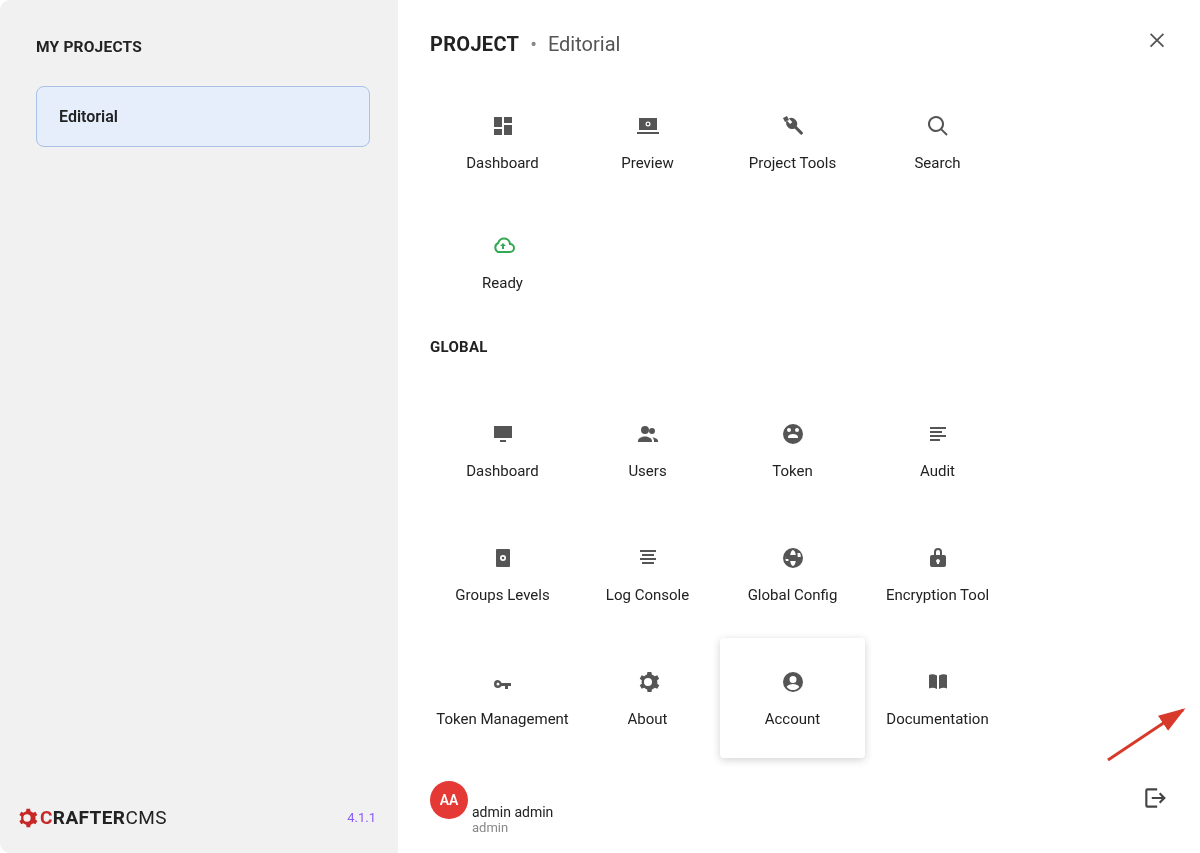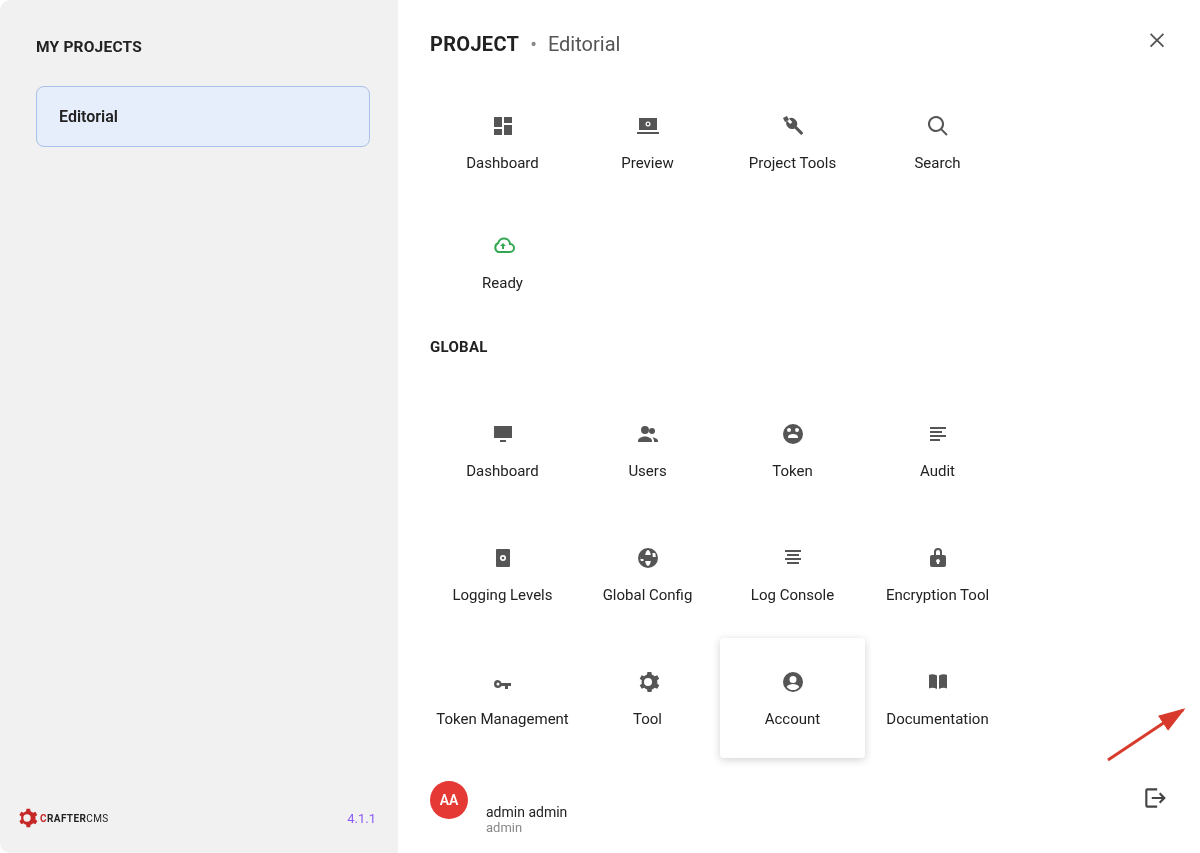--- a/index.html
+++ b/index.html
@@ -53,21 +53,21 @@
     justify-content: space-between;
     padding: 0 22px 0 16px;
   }
   .logo {
     display: flex;
     align-items: center;
     gap: 2px;
   }
   .logo svg { flex-shrink: 0; }
   .logo-text {
-    font-size: 10px;
+    font-size: 19px;
     font-weight: 400;
     letter-spacing: 0.4px;
   }
   .logo-text .bold { font-weight: 700; }
   .version {
     font-size: 13px;
     color: #8b5cf6;
   }
   .main {
     flex: 1;
@@ -135,21 +135,21 @@
     font-weight: 700;
     font-size: 15px;
     letter-spacing: 0.3px;
     margin: 16px 0 8px 0;
   }
   .tile-grid.tight { row-gap: 4px; }
   .user-row {
     margin-top: auto;
     display: flex;
     align-items: center;
-    gap: 18px;
+    gap: 4px;
   }
   .avatar {
     width: 38px; height: 38px;
     border-radius: 50%;
     background: #e53935;
     color: #fff;
     display: flex;
     align-items: center;
     justify-content: center;
     font-size: 14px;
@@ -284,62 +284,62 @@
       </div>
 
       <div class="tile">
         <span class="icon">
           <svg viewBox="0 0 24 24">
               <rect x="5" y="3" width="14" height="18" rx="1" fill="currentColor"></rect>
               <circle cx="12" cy="12" r="3" fill="#fff"></circle>
               <circle cx="12" cy="12" r="1.3" fill="currentColor"></circle>
             </svg>
         </span>
-        <span class="tile-label">Logging Levels</span>
+        <span class="tile-label">Groups Levels</span>
+      </div>
+      <div class="tile">
+        <span class="icon">
+          <svg viewBox="0 0 24 24">
+              <path fill="currentColor" d="M4 4h16v2H4zm2 4h12v2H6zm-2 4h16v2H4zm2 4h12v2H6z"></path>
+            </svg>
+        </span>
+        <span class="tile-label">Log Console</span>
       </div>
       <div class="tile">
         <span class="icon">
           <svg viewBox="0 0 24 24">
               <path fill="currentColor" d="M12 2a10 10 0 1 0 0 20 10 10 0 0 0 0-20zm0 2c1.3 0 2.4 2.2 2.8 5H9.2C9.6 6.2 10.7 4 12 4zM4.3 11h3A18 18 0 0 0 7.6 15H4.9A8 8 0 0 1 4.3 11zm0 2h3a18 18 0 0 0 .3-4H4.3a8 8 0 0 1 0 4zm15.4-2h-3a18 18 0 0 0-.3-4h2.7a8 8 0 0 1 .6 4zM12 20c-1.3 0-2.4-2.2-2.8-5h5.6c-.4 2.8-1.5 5-2.8 5z"></path>
             </svg>
         </span>
         <span class="tile-label">Global Config</span>
       </div>
       <div class="tile">
         <span class="icon">
           <svg viewBox="0 0 24 24">
-              <path fill="currentColor" d="M4 4h16v2H4zm2 4h12v2H6zm-2 4h16v2H4zm2 4h12v2H6z"></path>
-            </svg>
-        </span>
-        <span class="tile-label">Log Console</span>
-      </div>
-      <div class="tile">
-        <span class="icon">
-          <svg viewBox="0 0 24 24">
               <path fill="currentColor" d="M12 2a4 4 0 0 0-4 4v3H6a2 2 0 0 0-2 2v8a2 2 0 0 0 2 2h12a2 2 0 0 0 2-2v-8a2 2 0 0 0-2-2h-2V6a4 4 0 0 0-4-4zm-2 4a2 2 0 1 1 4 0v3h-4zM12 13a2 2 0 0 1 1 3.7V18h-2v-1.3A2 2 0 0 1 12 13z"></path>
             </svg>
         </span>
         <span class="tile-label">Encryption Tool</span>
       </div>
 
       <div class="tile">
         <span class="icon">
           <svg viewBox="0 0 24 24">
               <path fill="currentColor" d="M7 10a4 4 0 1 0 0 8 4 4 0 0 0 3.5-2H14v3h3v-3h3v-3H10.5A4 4 0 0 0 7 10zm0 2.5a1.5 1.5 0 1 1 0 3 1.5 1.5 0 0 1 0-3z"></path>
             </svg>
         </span>
         <span class="tile-label">Token Management</span>
       </div>
       <div class="tile">
         <span class="icon">
           <svg viewBox="0 0 24 24">
               <path fill="currentColor" d="M12 8a4 4 0 1 0 0 8 4 4 0 0 0 0-8zm9.4 4c0 .6-.1 1.1-.2 1.7l2.1 1.6-2 3.4-2.5-1a8 8 0 0 1-2.9 1.7l-.4 2.6h-4l-.4-2.6a8 8 0 0 1-2.9-1.7l-2.5 1-2-3.4 2.1-1.6c-.1-.6-.2-1.1-.2-1.7s.1-1.1.2-1.7L3.7 8.7l2-3.4 2.5 1A8 8 0 0 1 11 4.6L11.4 2h4l.4 2.6a8 8 0 0 1 2.9 1.7l2.5-1 2 3.4-2.1 1.6c.1.6.2 1.1.2 1.7z"></path>
             </svg>
         </span>
-        <span class="tile-label">Tool</span>
+        <span class="tile-label">About</span>
       </div>
       <div class="tile hover">
         <span class="icon">
           <svg viewBox="0 0 24 24">
               <path fill="currentColor" d="M12 2a10 10 0 1 0 0 20 10 10 0 0 0 0-20zm0 4a3.5 3.5 0 1 1 0 7 3.5 3.5 0 0 1 0-7zm0 14a8 8 0 0 1-6.3-3.1C6.8 14.9 9.8 14 12 14s5.2.9 6.3 2.9A8 8 0 0 1 12 20z"></path>
             </svg>
         </span>
         <span class="tile-label">Account</span>
       </div>
       <div class="tile">

